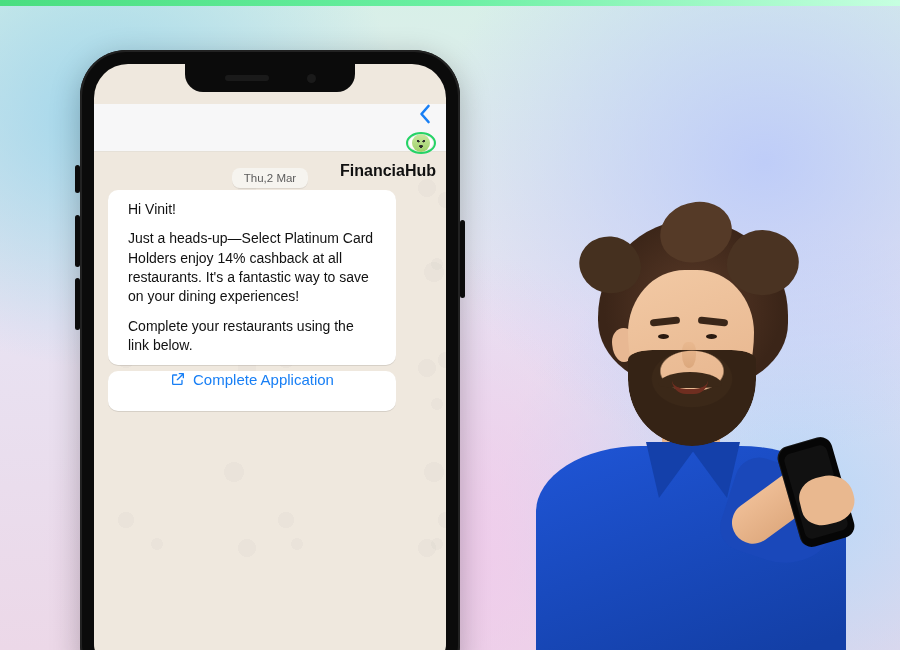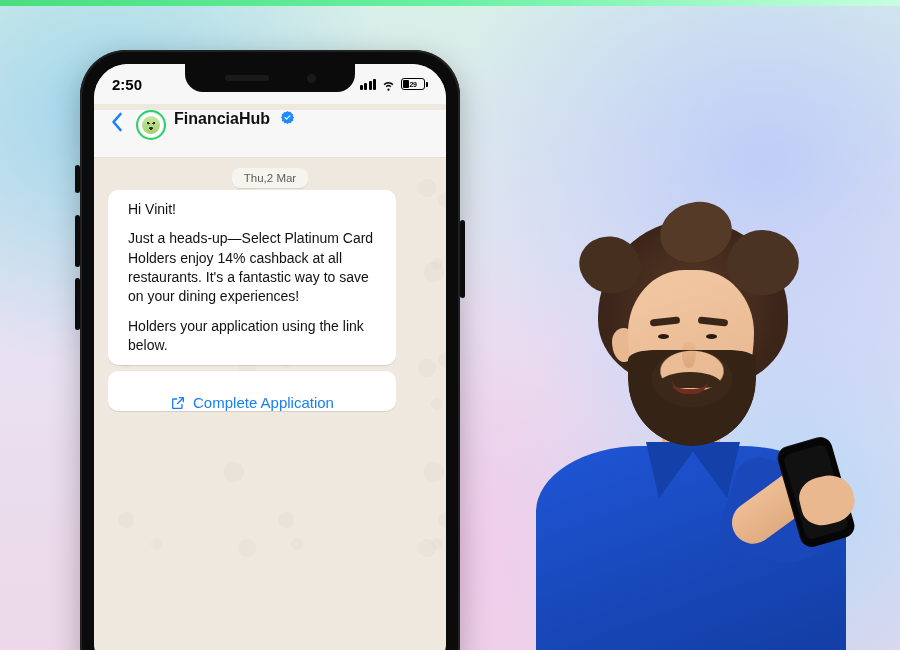--- a/index.html
+++ b/index.html
@@ -69,23 +69,23 @@
   .signal span:nth-child(3){height:9px;} .signal span:nth-child(4){height:11px;}
   .wifi { width:15px; height:15px; }
   .battery-wrap { display:flex; align-items:center; gap:1px; }
   .battery-body { position:relative; width:24px; height:12px; border:1px solid #000; border-radius:3px; display:flex; align-items:center; justify-content:center; font-size:8px; font-weight:700; }
   .battery-fill { position:absolute; left:1px; top:1px; bottom:1px; width:6px; background:#000; border-radius:1px; }
   .battery-txt { position:relative; z-index:1; color:#000; font-size:7px; letter-spacing:-0.3px; }
   .battery-tip { width:2px; height:5px; background:#000; border-radius:0 1px 1px 0; }
 
   
   .chat-header {
-    position:absolute; top:46px; left:0; right:0; height:48px;
+    position:absolute; top:40px; left:0; right:0; height:48px;
     background:#f7f7f8; border-bottom:1px solid #e6e1d8;
-    display:flex; align-items:flex-start; padding:0 10px; gap:8px; z-index:9;
+    display:flex; align-items:flex-end; padding:0 10px; gap:8px; z-index:9;flex-direction:column;
   }
   .back-btn { width:24px; height:24px; display:flex; align-items:center; justify-content:center; }
   .avatar {
     width:30px; height:30px; border-radius:50%;
     border:2px solid #25d366; background:#fff;
     display:flex; align-items:center; justify-content:center;
     box-shadow: inset 0 0 0 1px #e8e8e8;
   }
   .avatar-face {
     width:18px; height:18px; border-radius:50%;
@@ -123,21 +123,21 @@
     max-width:288px;
     box-shadow:0 1px 0.5px rgba(0,0,0,0.1);
     font-size:14px; line-height:1.38; color:#111;
   }
   .bubble p { margin-bottom:10px; }
   .bubble p:last-child { margin-bottom:0; }
   .cta-btn {
     margin-top:6px; max-width:288px;
     background:#ffffff; border-radius:10px;
     height:40px;
-    display:flex; align-items:flex-end; justify-content:center; gap:7px;
+    display:flex; align-items:flex-start; justify-content:center; gap:7px;
     color:#187ff5; font-size:15px; font-weight:500;
     box-shadow:0 1px 0.5px rgba(0,0,0,0.1);
     cursor:pointer;
   }
   .ext-icon { width:16px; height:16px; }
 
   
   .person {
     position:absolute; right:40px; bottom:0;
     width:360px; height:460px;
@@ -222,41 +222,20 @@
     <div class="side-btn side-left-2"></div>
     <div class="side-btn side-left-3"></div>
     <div class="side-btn side-right-1"></div>
 
     <div class="screen">
       <div class="notch">
         <span class="speaker"></span>
           <span class="cam"></span>
       </div>
 
-      <div class="statusbar">
-        <span>2:50</span>
-        <div class="status-right">
-          <span class="signal">
-            <span></span>
-              <span></span>
-              <span></span>
-              <span></span>
-          </span>
-          <svg class="wifi" viewBox="0 0 24 24">
-            <path fill="#000" d="M12 18.5a1.8 1.8 0 1 0 0 3.6 1.8 1.8 0 0 0 0-3.6zm-4.5-3.9 1.7 1.7a4 4 0 0 1 5.6 0l1.7-1.7a6.4 6.4 0 0 0-9 0zm-3.3-3.3 1.7 1.7a8.7 8.7 0 0 1 12.2 0l1.7-1.7a11.1 11.1 0 0 0-15.6 0z"></path>
-          </svg>
-          <span class="battery-wrap">
-            <span class="battery-body">
-              <span class="battery-fill"></span>
-              <span class="battery-txt">29</span>
-            </span>
-            <span class="battery-tip"></span>
-          </span>
-        </div>
-      </div>
 
       <div class="chat-header">
         <div class="back-btn">
           <svg width="13" height="20" viewBox="0 0 12 20">
             <path d="M10 2 3 10l7 8" stroke="#187ff5" stroke-width="2.6" fill="none" stroke-linecap="round" stroke-linejoin="round"></path>
           </svg>
         </div>
         <div class="avatar">
           <div class="avatar-face"></div>
         </div>
@@ -266,21 +245,21 @@
           <path d="M8.2 12.2l2.4 2.4 5.2-5.2" stroke="#fff" stroke-width="2" fill="none" stroke-linecap="round" stroke-linejoin="round"></path>
         </svg>
       </div>
 
       <div class="chat-body">
         <div class="date-chip">Thu,2 Mar</div>
 
         <div class="bubble">
           <p>Hi Vinit!</p>
           <p>Just a heads-up—Select Platinum Card Holders enjoy 14% cashback at all restaurants. It's a fantastic way to save on your dining experiences!</p>
-          <p>Holders your application using the link below.</p>
+          <p>Complete your restaurants using the link below.</p>
         </div>
 
         <div class="cta-btn">
           <svg class="ext-icon" viewBox="0 0 24 24">
             <path d="M14 4h6v6M20 4l-9 9M18 14v5a1 1 0 0 1-1 1H5a1 1 0 0 1-1-1V7a1 1 0 0 1 1-1h5" stroke="#187ff5" stroke-width="2" fill="none" stroke-linecap="round" stroke-linejoin="round"></path>
           </svg>
           <span>Complete Application</span>
         </div>
       </div>
     </div>

